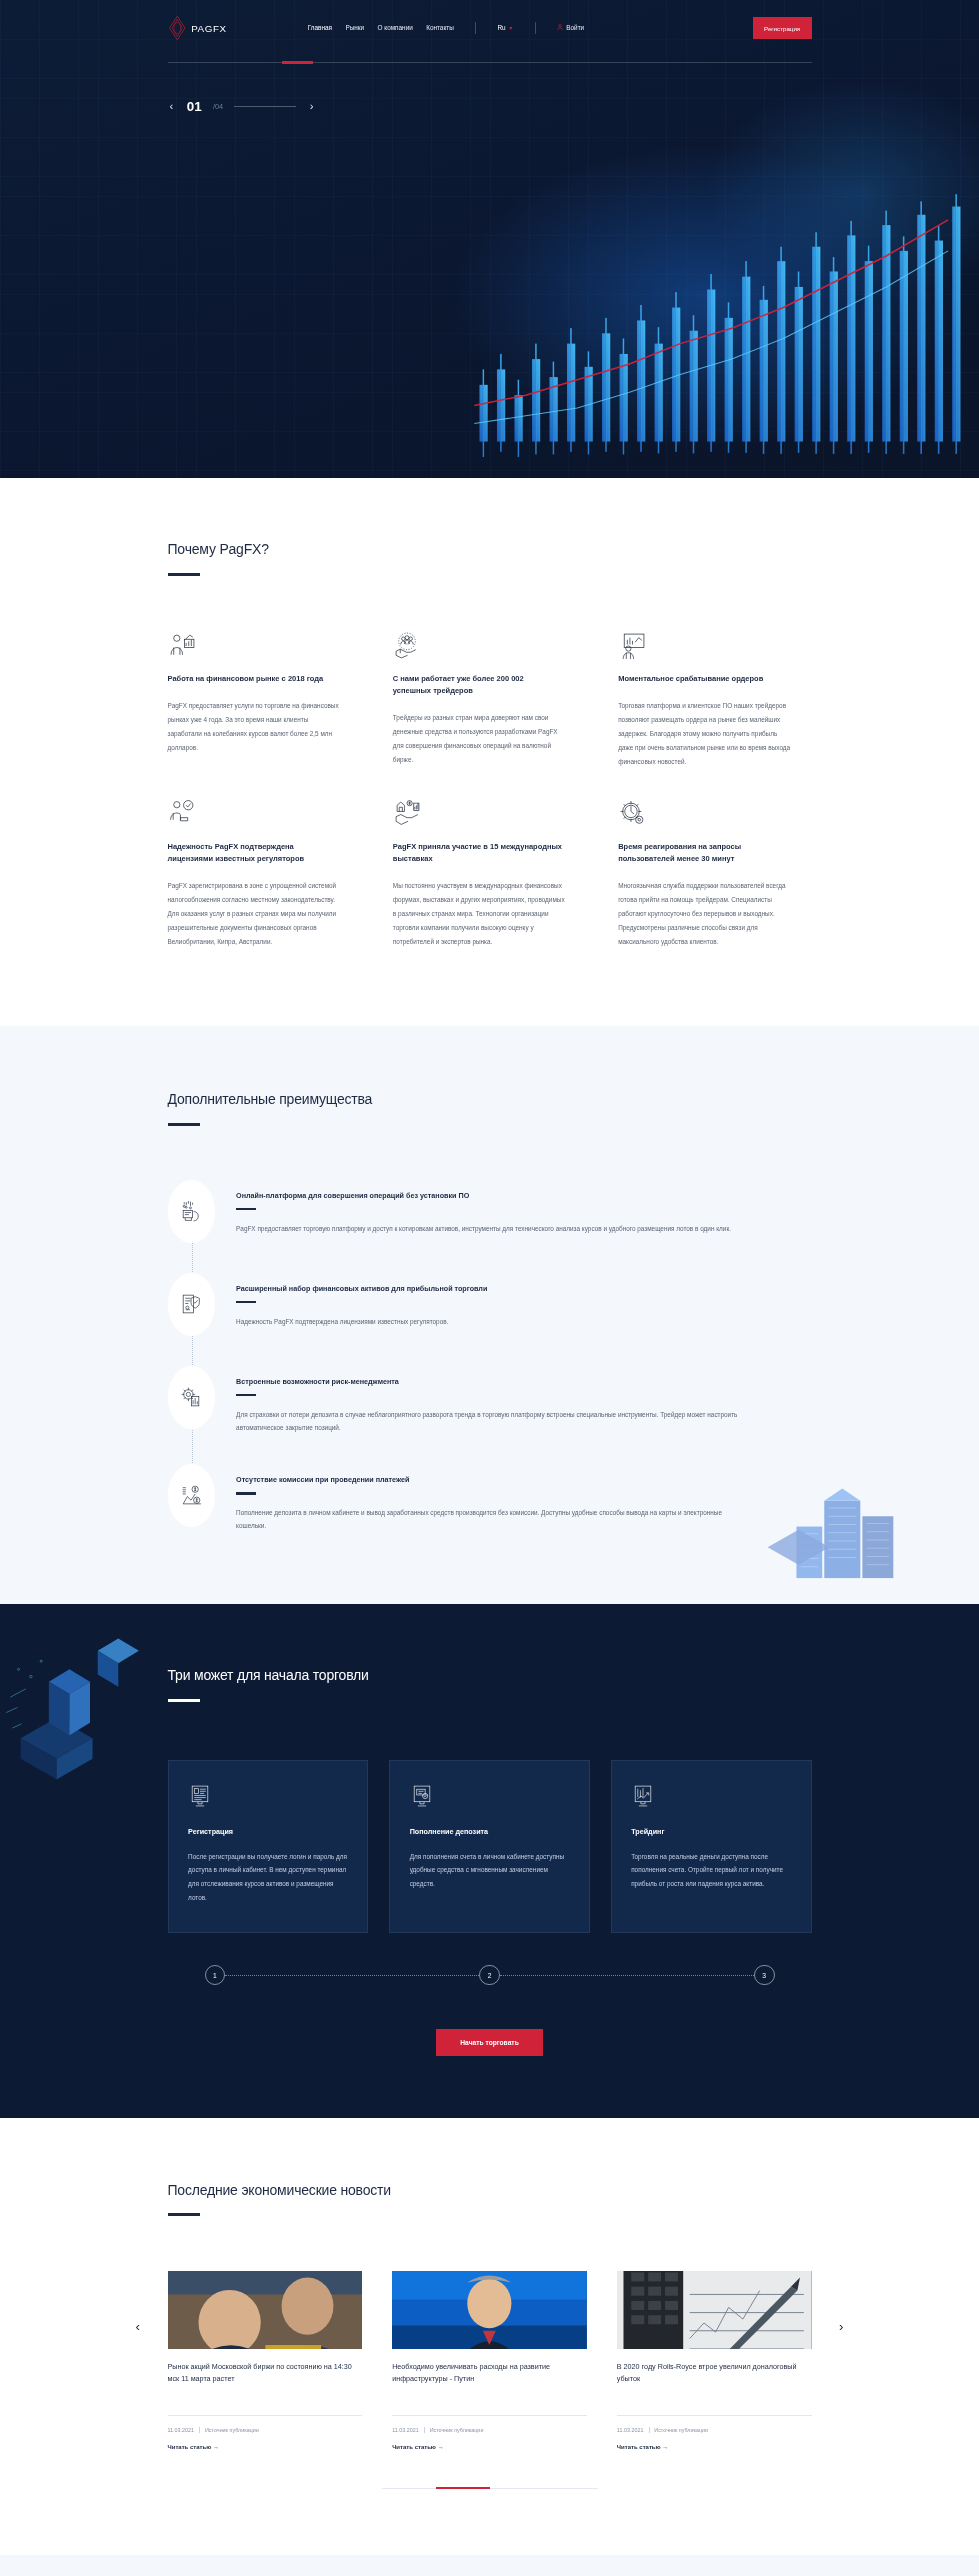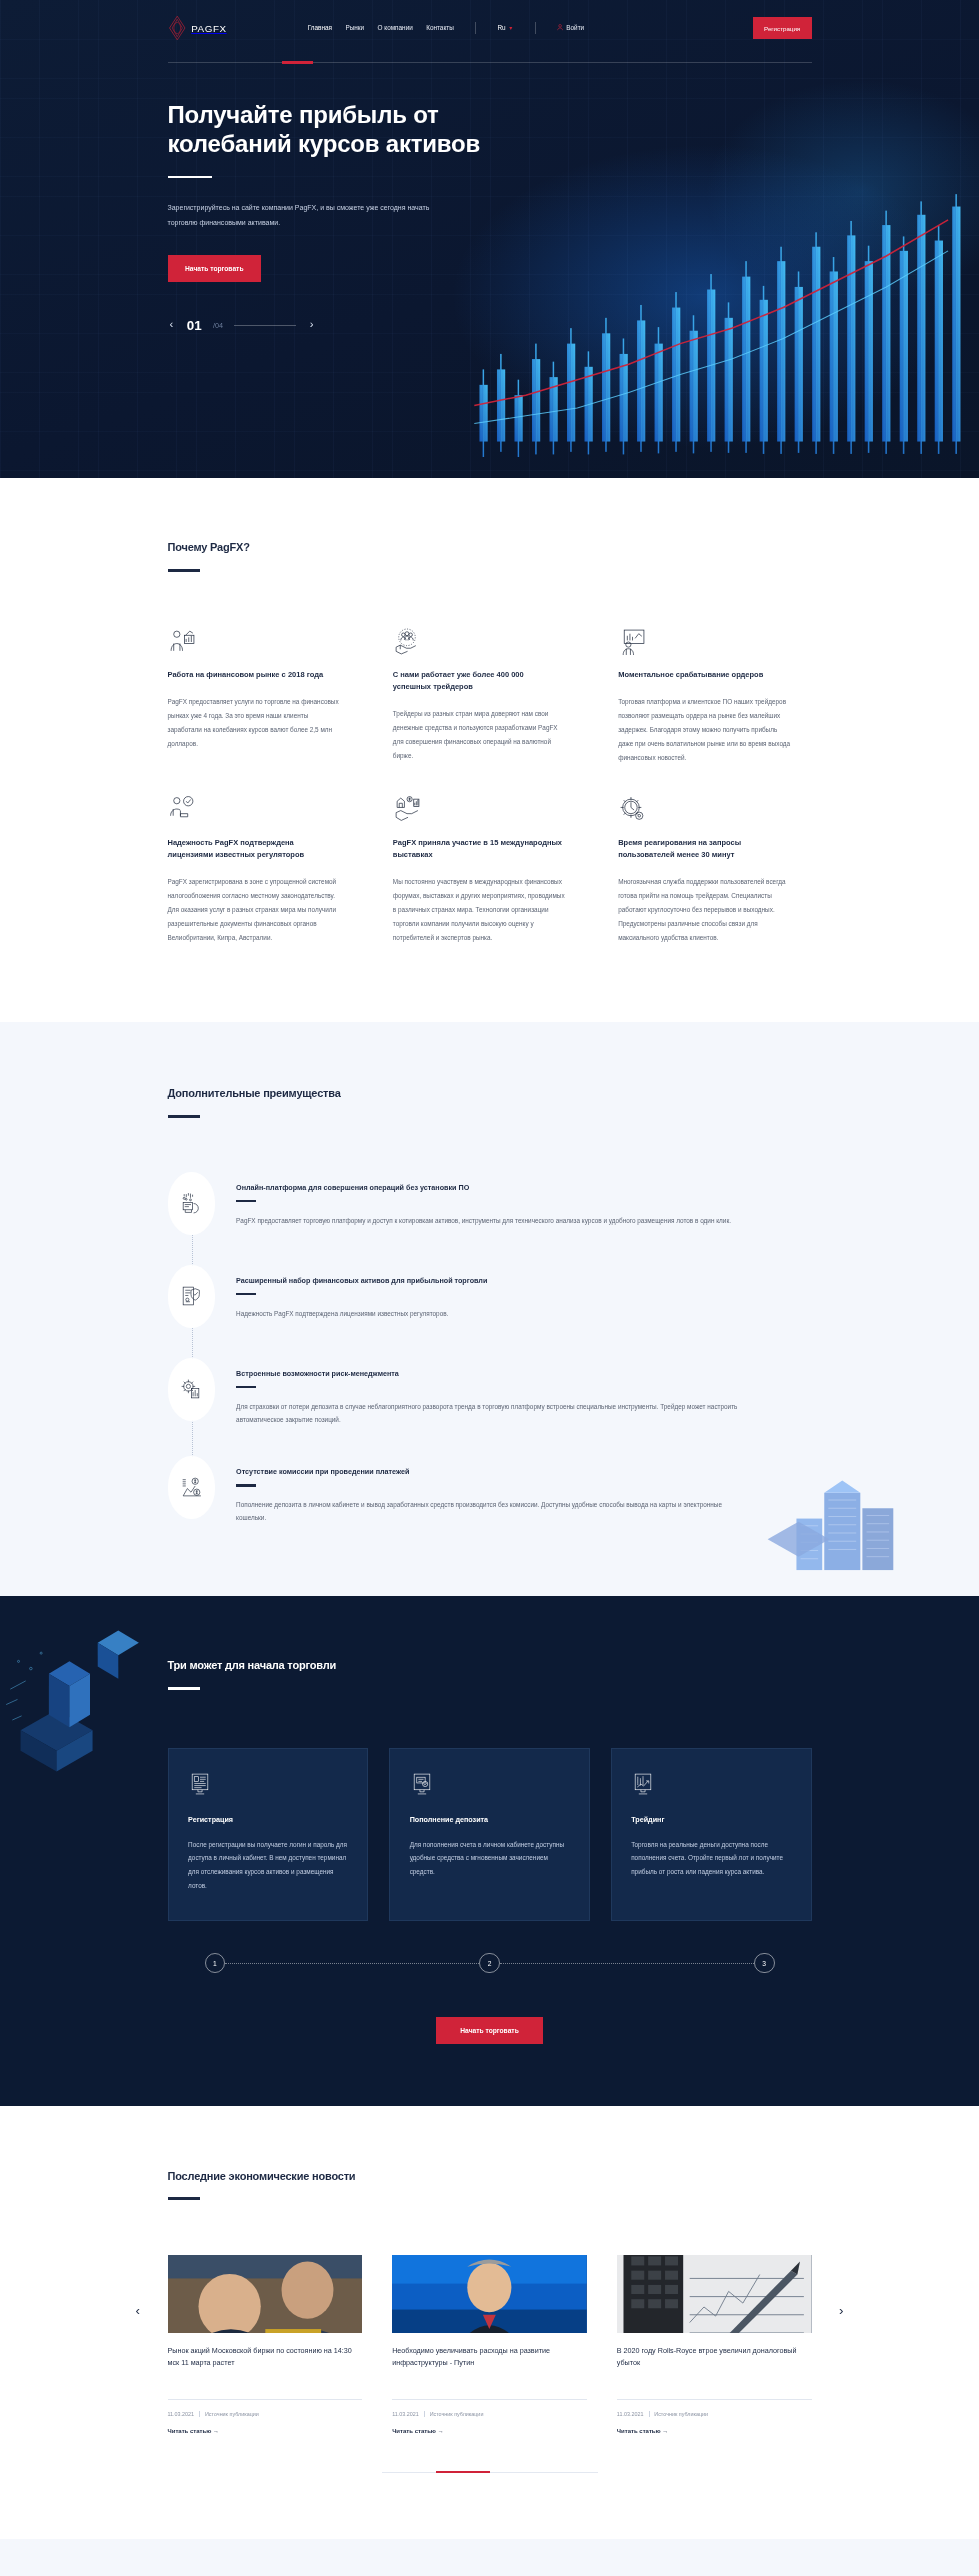--- a/index.html
+++ b/index.html
@@ -101,21 +101,21 @@
   }
   .arw {
     background: none; border: 0; color: #dbe3f2; font-size: 11.3px; cursor: pointer;
     line-height: 1; font-family: inherit; padding: 0 2.1px;
   }
   .cnum { color: #fff; font-size: 13.4px; font-weight: 700; }
   .ctot { color: #6d7e9c; font-size: 7.2px; }
   .cbar { width: 62px; height: 0.5px; background: rgba(255,255,255,0.28); }
 
   
-  .sec-title { font-size: 11px; font-weight: 700; color: #1d2943; letter-spacing: -0.2px; }
+  .sec-title { font-size: 14px; font-weight: 400; color: #1d2943; letter-spacing: -0.2px; }
   .sec-rule { width: 32px; height: 3.1px; background: #1d2943; margin-top: 15.5px; }
   .sec-rule.light { background: #fff; }
   .sec-title.light { color: #fff; }
 
   
   .why { background: #fff; padding: 63px 0 77px; }
   .why-grid {
     display: grid; grid-template-columns: repeat(3, 1fr); gap: 30px 32px;
     margin-top: 56px;
   }
@@ -315,29 +315,20 @@
 
         <div class="spacer"></div>
         <button class="btn-register">Регистрация</button>
       </div>
     </div>
 
     <div class="header-rule">
       <span class="dash"></span>
     </div>
 
-    <div class="hero-body">
-      <h1>
-        <span>Получайте прибыль от</span><br>
-        <span>колебаний курсов активов</span>
-      </h1>
-      <div class="hero-rule"></div>
-      <p>Зарегистрируйтесь на сайте компании PagFX, и вы сможете уже сегодня начать торговлю финансовыми активами.</p>
-      <button class="btn-primary">Начать торговать</button>
-    </div>
 
     <div class="carousel-ctl">
       <button class="arw">‹</button>
       <span class="cnum">01</span>
       <span class="ctot">/04</span>
       <span class="cbar"></span>
       <button class="arw">›</button>
     </div>
   </section>
 
@@ -368,21 +359,21 @@
               <circle cx="27" cy="18" r="16" stroke-dasharray="2 3"></circle>
               <circle cx="20" cy="13" r="3.4"></circle>
                 <circle cx="27" cy="11" r="3.8"></circle>
                 <circle cx="34" cy="13" r="3.4"></circle>
               <path d="M15 24c0-4 2.4-6.4 5-6.4s5 2.4 5 6.4M22 23c0-4.6 2.2-7.4 5-7.4s5 2.8 5 7.4M29 24c0-4 2.4-6.4 5-6.4s5 2.4 5 6.4"></path>
               <path d="M6 37l8-4 12 6h8l10-5"></path>
                 <path d="M6 37v8l10 5 12-5"></path>
                 <path d="M14 33v8"></path>
             </svg>
           </div>
-          <h3>С нами работает уже более 400 000 успешных трейдеров</h3>
+          <h3>С нами работает уже более 200 002 успешных трейдеров</h3>
           <p>Трейдеры из разных стран мира доверяют нам свои денежные средства и пользуются разработками PagFX для совершения финансовых операций на валютной бирже.</p>
         </div>
 
         <div class="fcard">
           <div class="fcard-ico">
             <svg viewBox="0 0 54 54" fill="none" stroke="#222c3f" stroke-width="1.4">
               <rect x="12" y="4" width="38" height="26"></rect>
               <path d="M18 24v-9M23 24v-13M28 24v-7"></path>
                 <path d="M33 20l7-9 6 5"></path>
               <circle cx="20" cy="32" r="5"></circle>

